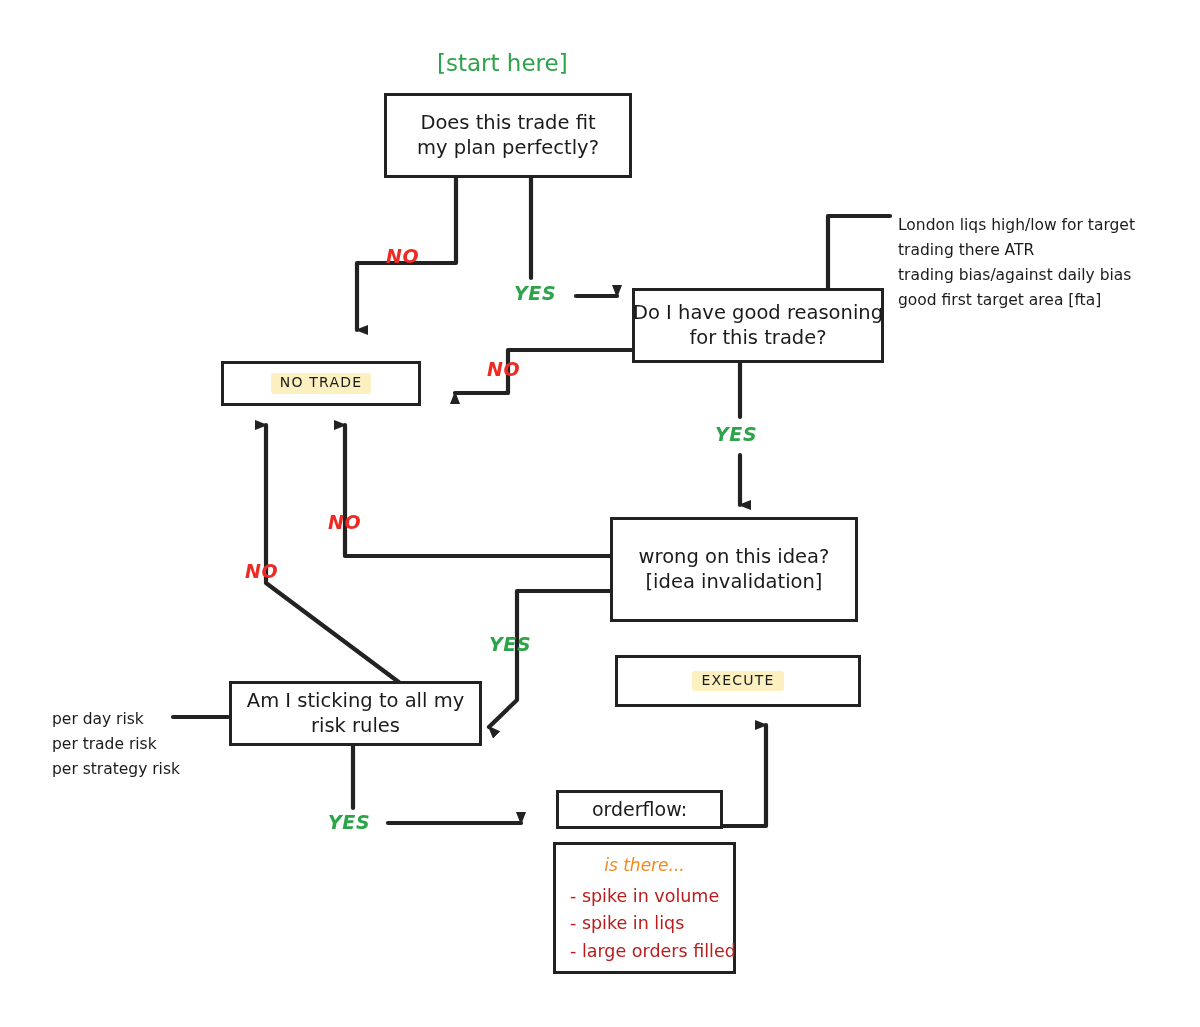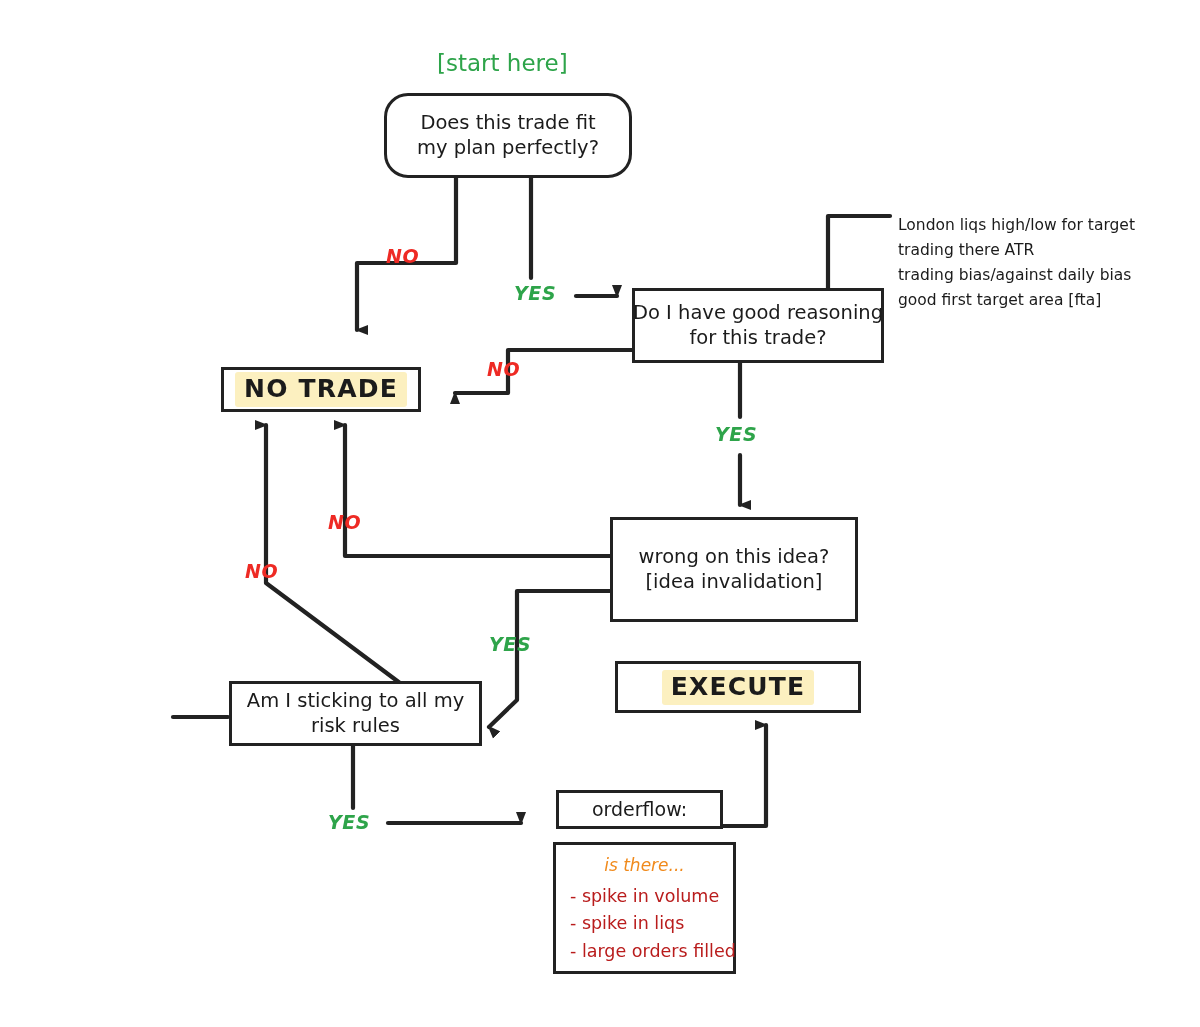--- a/index.html
+++ b/index.html
@@ -35,21 +35,21 @@
     align-items: center;
     justify-content: center;
     text-align: center;
     color: #1b1b1b;
     font-family: "DejaVu Sans", sans-serif;
     line-height: 1.28;
     z-index: 3;
   }
   .node .ln { display: block; white-space: nowrap; }
   .q { font-size: 19.5px; }
-  .term { font-size: 25px; letter-spacing: 1.2px; font-weight: 700; margin-top: 6px; }
+  .term { font-size: 14px; letter-spacing: 1.2px; font-weight: 400; }
   .hl {
     background: #fcf0c0;
     padding: 1px 9px 2px 9px;
     border-radius: 3px;
     display: inline-block;
   }
   .lbl {
     position: absolute;
     font-size: 19px;
     font-weight: 700;
@@ -151,21 +151,21 @@
       <path d="M 388,823 L 521,823" marker-end="url(#ah-right)"></path>
 
       <path d="M 723,826 L 766,826 L 766,725" marker-end="url(#ah-up)"></path>
 
       <path d="M 173,717 L 228,717"></path>
     </g>
   </svg>
 
   <div class="start" style="left:437px; top:50px;">[start here]</div>
 
-  <div class="node q" style="left:384px; top:93px; width:248px; height:85px;border-radius:24px;">
+  <div class="node q" style="left:384px; top:93px; width:248px; height:85px;">
     <span class="ln">Does this trade fit</span>
     <span class="ln">my plan perfectly?</span>
   </div>
 
   <div class="lbl lbl-no" style="left:386px; top:245px;">NO</div>
 
   <div class="lbl lbl-yes" style="left:514px; top:282px;">YES</div>
 
   <div class="node term" style="left:221px; top:361px; width:200px; height:45px;">
     <span class="hl">NO TRADE</span>
@@ -196,20 +196,25 @@
 
   <div class="lbl lbl-yes" style="left:489px; top:633px;">YES</div>
 
   <div class="lbl lbl-no" style="left:245px; top:560px;">NO</div>
 
   <div class="node q" style="left:229px; top:681px; width:253px; height:65px;">
     <span class="ln">Am I sticking to all my</span>
     <span class="ln">risk rules</span>
   </div>
 
+  <div class="note" style="left:52px; top:707px;">
+    <span class="ln">per day risk</span>
+    <span class="ln">per trade risk</span>
+    <span class="ln">per strategy risk</span>
+  </div>
 
   <div class="lbl lbl-yes" style="left:328px; top:811px;">YES</div>
 
   <div class="node term" style="left:615px; top:655px; width:246px; height:52px;">
     <span class="hl">EXECUTE</span>
   </div>
 
   <div class="node of-title" style="left:556px; top:790px; width:167px; height:39px;">
     <span class="ln">orderflow:</span>
   </div>

